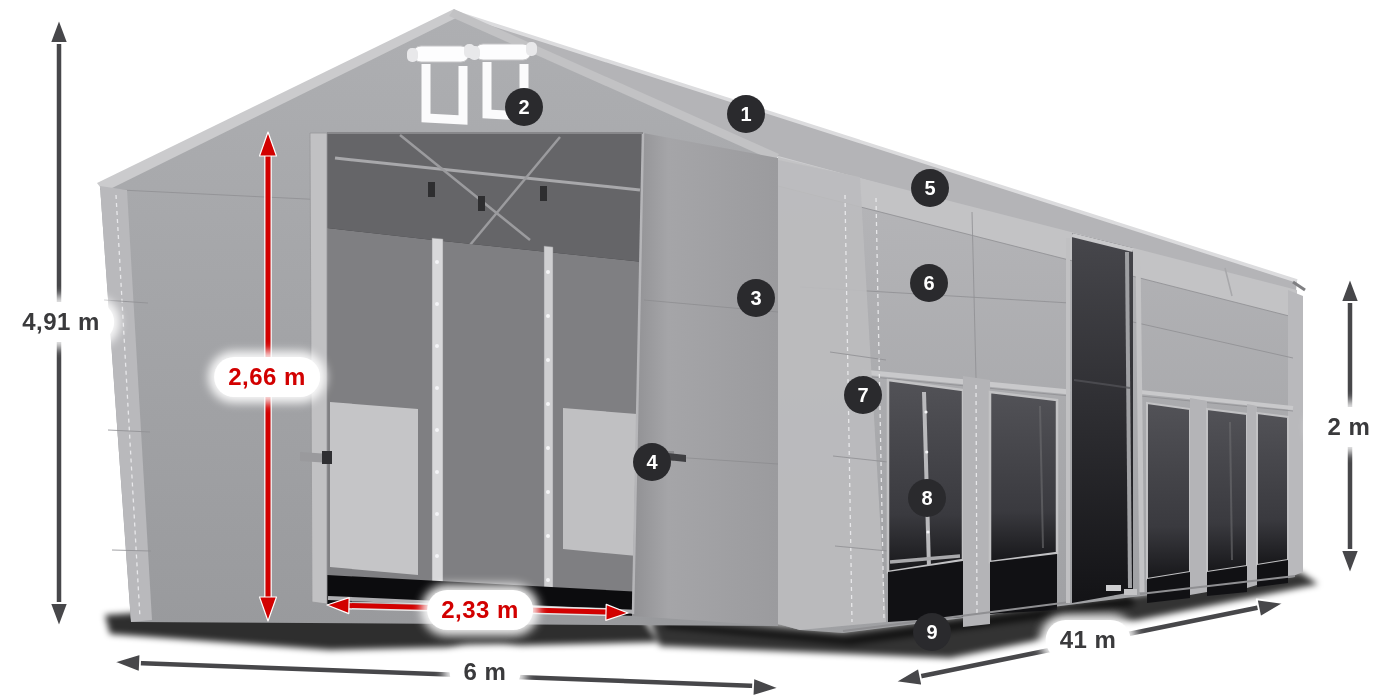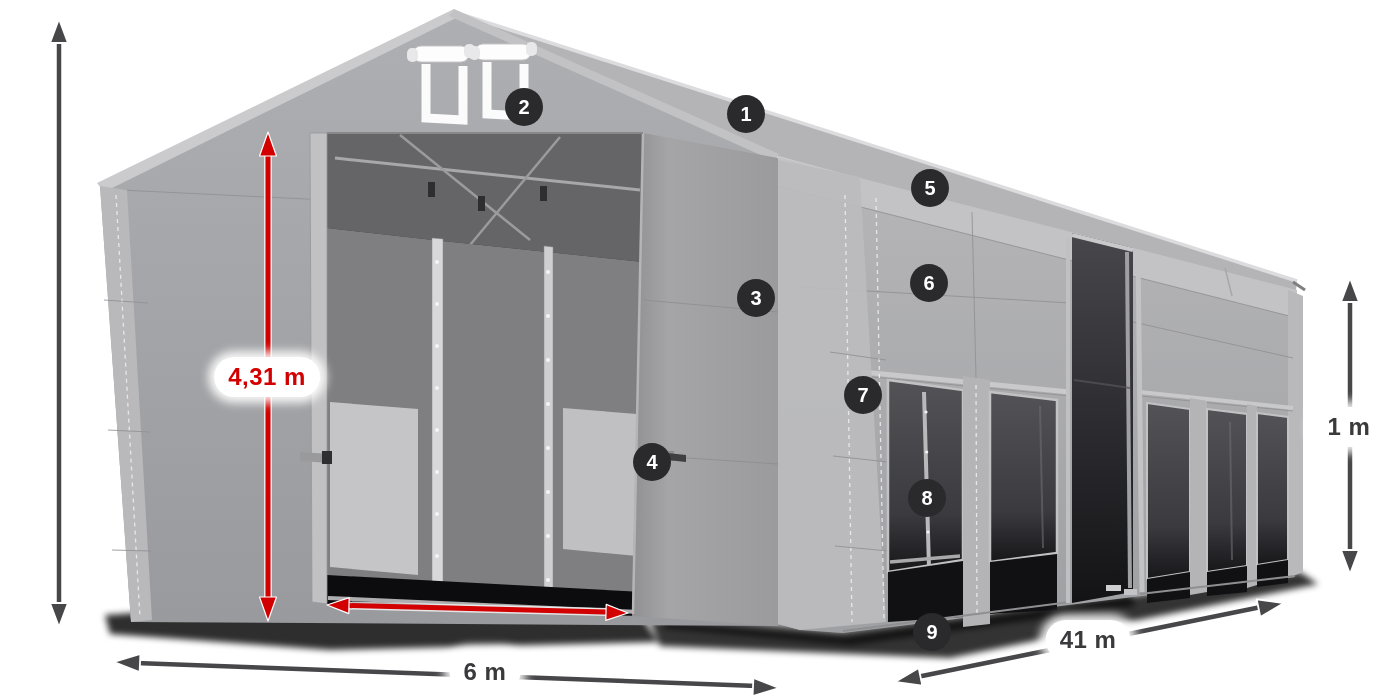--- a/index.html
+++ b/index.html
@@ -250,24 +250,26 @@
     </g>
     <g>
       <line x1="346" y1="605.5" x2="609" y2="612" class="red-casing"></line>
       <line x1="346" y1="605.5" x2="609" y2="612" class="red-shaft"></line>
       <polygon points="327,605 348.8,613.6 349.2,597.6" class="red-head"></polygon>
       <polygon points="628,613 605.8,620.4 606.2,604.4" class="red-head"></polygon>
     </g>
   </g>
 </svg>
 
-<div class="pill red" style="left:267px;top:377px">4,31 m</div>
+<div class="pill" style="left:61px;top:322px">4,91 m</div>
+<div class="pill red" style="left:267px;top:377px">2,66 m</div>
+<div class="pill red" style="left:480px;top:610px">2,33 m</div>
 <div class="pill" style="left:485px;top:672px">6 m</div>
 <div class="pill" style="left:1088px;top:640px">41 m</div>
-<div class="pill" style="left:1349px;top:427px">1 m</div>
+<div class="pill" style="left:1349px;top:427px">2 m</div>
 
 <div class="badge" style="left:746px;top:114px">1</div>
 <div class="badge" style="left:524px;top:107px">2</div>
 <div class="badge" style="left:756px;top:298px">3</div>
 <div class="badge" style="left:652px;top:462px">4</div>
 <div class="badge" style="left:930px;top:188px">5</div>
 <div class="badge" style="left:929px;top:283px">6</div>
 <div class="badge" style="left:863px;top:395px">7</div>
 <div class="badge" style="left:927px;top:498px">8</div>
 <div class="badge" style="left:932px;top:632px">9</div>

